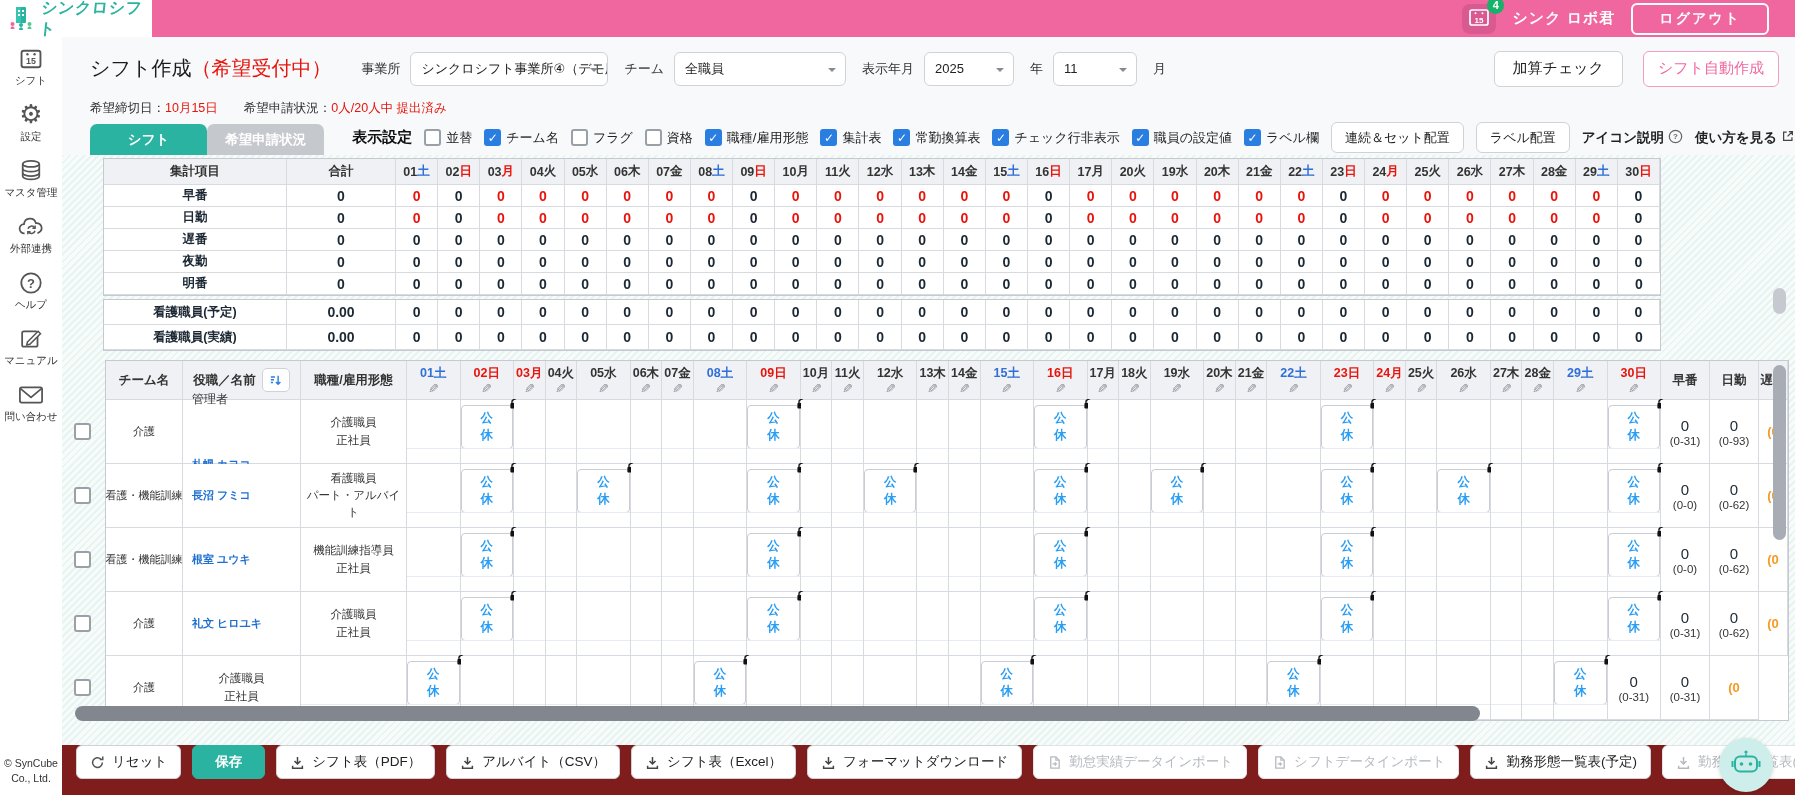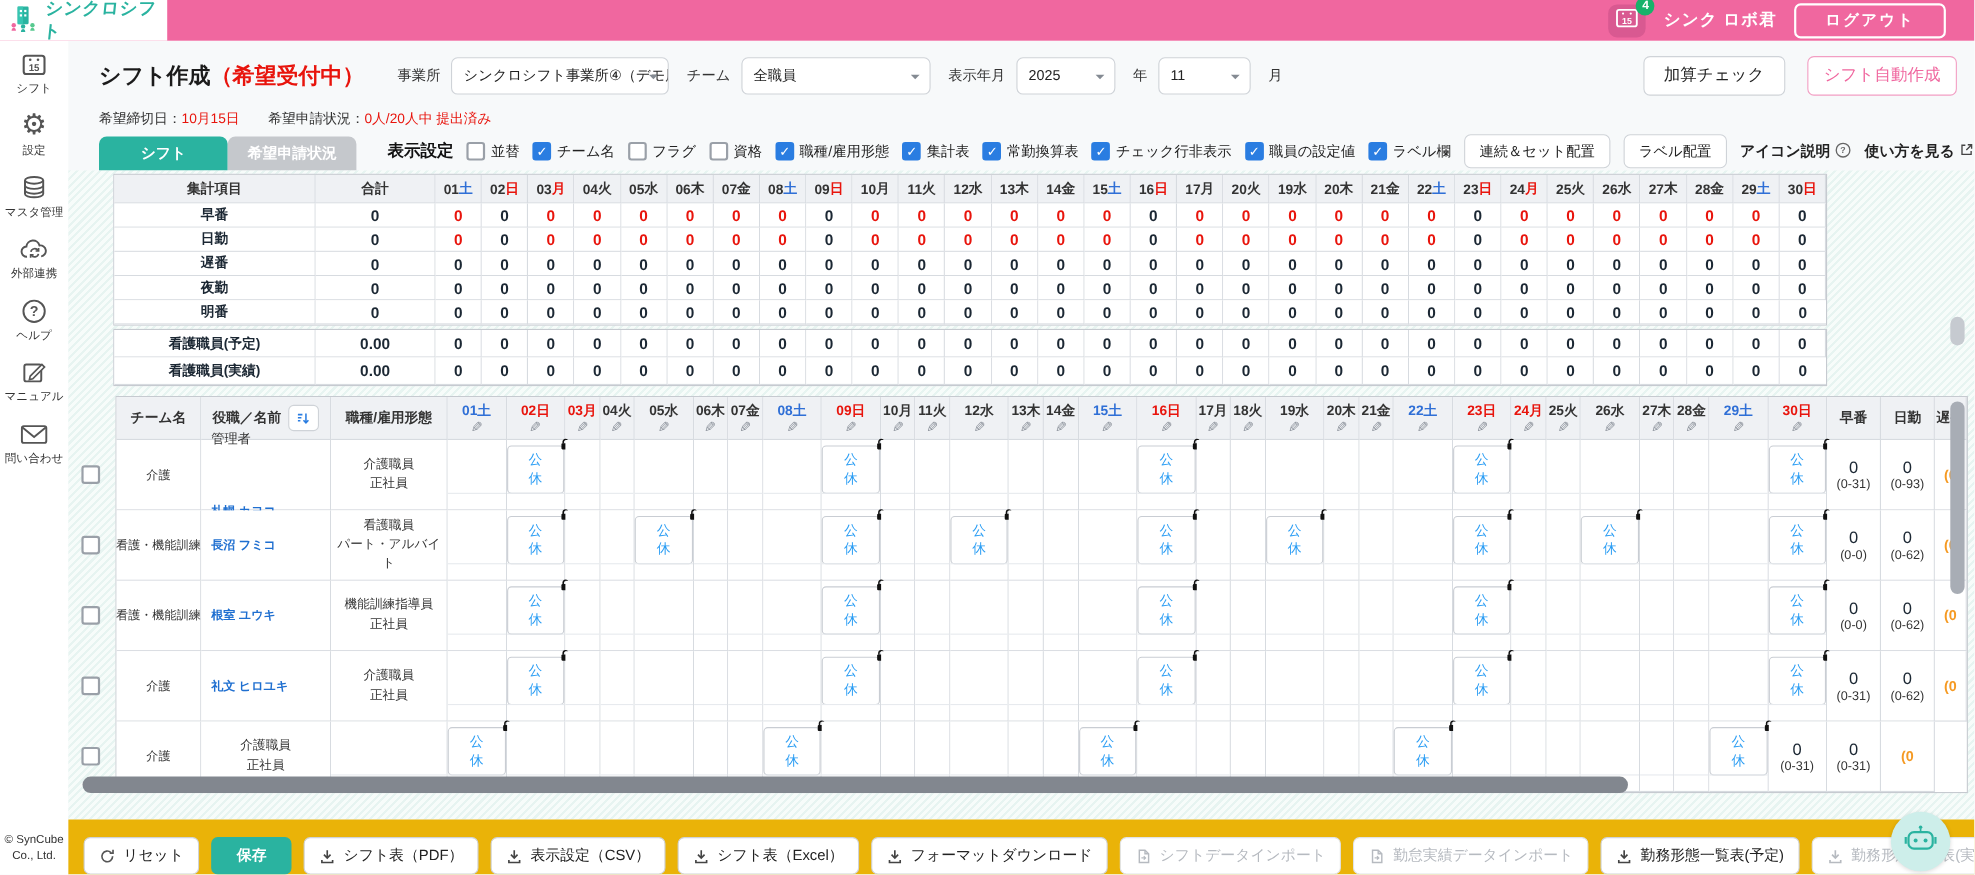--- a/index.html
+++ b/index.html
@@ -26,21 +26,21 @@
   .side-item .icn{height:27px;display:flex;align-items:center;justify-content:center;color:#555;}
   .side-item .icn svg{display:block;}
   .g-glyph{font-size:23px;line-height:23px;color:#555;font-family:"DejaVu Sans",sans-serif;}
   .side-item .lbl{font-size:10.5px;color:#333;white-space:nowrap;}
   .copyright{position:absolute;left:0;bottom:8px;width:62px;text-align:center;font-size:10.5px;color:#333;line-height:1.5;}
 
   
   .main{position:absolute;left:62px;top:37px;width:1733px;height:758px;background:#f7f9fa;}
 
   .title-row{height:63px;display:flex;align-items:center;padding-left:28px;gap:10px;}
-  .page-title{font-size:20px;font-weight:bold;color:#1b1b1b;margin-right:14px;white-space:nowrap;}
+  .page-title{font-size:20px;font-weight:normal;color:#1b1b1b;margin-right:14px;white-space:nowrap;}
   .page-title .stat{color:var(--red);}
   .fld-label{font-size:13px;color:#333;margin-left:6px;white-space:nowrap;}
   .select{position:relative;height:34px;background:#fff;border:1px solid #cfd3d8;border-radius:6px;display:flex;align-items:center;padding:0 24px 0 10px;font-size:13px;color:#222;cursor:pointer;overflow:hidden;white-space:nowrap;}
   .select:after{content:"";position:absolute;right:9px;top:15px;border:4.5px solid transparent;border-top-color:#848a92;}
   .sel-office{width:198px;} .sel-team{width:172px;} .sel-year{width:90px;} .sel-month{width:84px;}
   .title-spacer{flex:1;}
   .btn-plain{height:36px;background:#fff;border:1px solid #cfd3d8;border-radius:6px;font-size:15px;color:#222;padding:0 18px;cursor:pointer;white-space:nowrap;}
   .btn-autogen{height:36px;background:#fff;border:1px solid #f29ec3;border-radius:6px;font-size:15px;color:var(--pink);padding:0 14px;margin-right:16px;margin-left:10px;cursor:pointer;white-space:nowrap;}
 
   .info-row{height:20px;display:flex;align-items:flex-start;padding-left:28px;gap:26px;font-size:12.5px;color:#333;}
@@ -79,37 +79,37 @@
   .st-grid .hd{height:39px;background:var(--headbg);font-size:12.5px;font-weight:bold;color:#333;}
   .st-grid .row-c{height:64px;}
   .d-sat{color:var(--sat);} .d-sun{color:var(--red);} .d-hol{color:var(--red);} .d-norm{color:#333;}
   .pencil{font-size:13px;color:#8a9099;line-height:12px;transform:scaleX(-1);display:inline-block;}
   .name-cell{align-items:flex-start !important;justify-content:center;padding-left:9px;gap:48px;}
   .role-txt{font-size:12px;color:#333;margin-bottom:1px;}
   .name-link{font-size:11px;font-weight:bold;color:var(--name);cursor:pointer;white-space:nowrap;}
   .team-txt{font-size:11px;color:#333;white-space:nowrap;}
   .job-txt{font-size:11.5px;color:#333;text-align:center;line-height:1.5;}
   .date-cell .strip{position:absolute;left:0;right:0;bottom:0;height:15px;border-top:1px solid #e7eaee;}
-  .kbadge{position:relative;background:#fff;border:1px solid #c9cdd3;border-radius:4px;color:var(--kblue);font-size:12.5px;font-weight:normal;padding:4px 19px;margin-bottom:10px;cursor:pointer;}
+  .kbadge{position:relative;background:#fff;border:1px solid #c9cdd3;border-radius:4px;color:var(--kblue);font-size:12.5px;font-weight:bold;padding:4px 19px;margin-bottom:10px;cursor:pointer;}
   .kbadge .lock{position:absolute;top:-8px;right:-8px;}
   .stat-v{font-size:15px;color:#1b2733;line-height:1.3;}
   .stat-r{font-size:11.5px;color:#333;}
   .hd-sort{display:flex;flex-direction:row !important;gap:6px;align-items:center;}
   .sort-btn{width:28px;height:24px;background:#fff;border:1px solid #cfd3d8;border-radius:5px;display:flex;align-items:center;justify-content:center;cursor:pointer;}
   .p-cell{overflow:hidden;}
   .p-val{color:#f59a23;font-size:13px;font-weight:bold;white-space:nowrap;}
 
   .row-check{position:absolute;width:17px;height:17px;background:#fff;border:2px solid #9aa0a8;border-radius:3px;cursor:pointer;}
 
   .hbar{position:absolute;left:13px;top:551px;width:1405px;height:15px;border-radius:8px;background:#82878f;cursor:pointer;}
   .vbar1{position:absolute;left:1711px;top:133px;width:13px;height:26px;border-radius:7px;background:#c6cad0;cursor:pointer;}
   .vbar2{position:absolute;left:1711px;top:210px;width:13px;height:175px;border-radius:7px;background:#a8adb5;cursor:pointer;}
 
   
-  .toolbar{position:absolute;left:0;top:708px;width:1733px;height:50px;background:#eab308;display:flex;align-items:flex-end;padding:0 14px;gap:11px;}
+  .toolbar{position:absolute;left:0;top:708px;width:1733px;height:50px;background:#7f1d1d;display:flex;align-items:flex-start;padding:0 14px;gap:11px;}
   .tb-btn{height:34px;display:flex;align-items:center;gap:7px;background:#fff;border:1px solid #cfd3d8;border-radius:6px;font-size:13.5px;color:#222;padding:0 13px;cursor:pointer;white-space:nowrap;}
   .tb-btn .icn{display:flex;color:#444;}
   .tb-btn.primary{background:var(--teal);border-color:var(--teal);color:#fff;font-weight:bold;padding:0 22px;}
   .tb-btn.disabled{color:#b6bac0;border-color:#e0e3e7;}
   .tb-btn.disabled .icn{color:#b6bac0;}
   .robot{position:absolute;right:22px;top:701px;width:54px;height:54px;border-radius:50%;background:#cdeeea;display:flex;align-items:center;justify-content:center;cursor:pointer;z-index:40;box-shadow:0 1px 4px rgba(0,0,0,.15);}
 </style>
 </head>
 <body>
 
@@ -1502,21 +1502,21 @@
         </span>
         <span>シフト表（PDF）</span>
       </button>
       <button class="tb-btn ">
         <span class="icn">
           <svg width="15" height="15" viewBox="0 0 16 16">
             <path d="M8 2v7.2M4.8 6.4 8 9.6l3.2-3.2" fill="none" stroke="currentColor" stroke-width="1.6"></path>
             <path d="M2.8 11.5V14h10.4v-2.5" fill="none" stroke="currentColor" stroke-width="1.6"></path>
           </svg>
         </span>
-        <span>表示設定（CSV）</span>
+        <span>アルバイト（CSV）</span>
       </button>
       <button class="tb-btn ">
         <span class="icn">
           <svg width="15" height="15" viewBox="0 0 16 16">
             <path d="M8 2v7.2M4.8 6.4 8 9.6l3.2-3.2" fill="none" stroke="currentColor" stroke-width="1.6"></path>
             <path d="M2.8 11.5V14h10.4v-2.5" fill="none" stroke="currentColor" stroke-width="1.6"></path>
           </svg>
         </span>
         <span>シフト表（Excel）</span>
       </button>
@@ -1530,31 +1530,31 @@
         <span>フォーマットダウンロード</span>
       </button>
       <button class="tb-btn disabled">
         <span class="icn">
           <svg width="15" height="15" viewBox="0 0 16 16">
             <path d="M4 2h5.5L13 5.5V14H4z" fill="none" stroke="currentColor" stroke-width="1.4"></path>
             <path d="M9.5 2v3.5H13" fill="none" stroke="currentColor" stroke-width="1.4"></path>
             <path d="M6 9.5h4M8.3 7.8 10 9.5l-1.7 1.7" fill="none" stroke="currentColor" stroke-width="1.3"></path>
           </svg>
         </span>
-        <span>シフトデータインポート</span>
+        <span>勤怠実績データインポート</span>
       </button>
       <button class="tb-btn disabled">
         <span class="icn">
           <svg width="15" height="15" viewBox="0 0 16 16">
             <path d="M4 2h5.5L13 5.5V14H4z" fill="none" stroke="currentColor" stroke-width="1.4"></path>
             <path d="M9.5 2v3.5H13" fill="none" stroke="currentColor" stroke-width="1.4"></path>
             <path d="M6 9.5h4M8.3 7.8 10 9.5l-1.7 1.7" fill="none" stroke="currentColor" stroke-width="1.3"></path>
           </svg>
         </span>
-        <span>勤怠実績データインポート</span>
+        <span>シフトデータインポート</span>
       </button>
       <button class="tb-btn ">
         <span class="icn">
           <svg width="15" height="15" viewBox="0 0 16 16">
             <path d="M8 2v7.2M4.8 6.4 8 9.6l3.2-3.2" fill="none" stroke="currentColor" stroke-width="1.6"></path>
             <path d="M2.8 11.5V14h10.4v-2.5" fill="none" stroke="currentColor" stroke-width="1.6"></path>
           </svg>
         </span>
         <span>勤務形態一覧表(予定)</span>
       </button>

